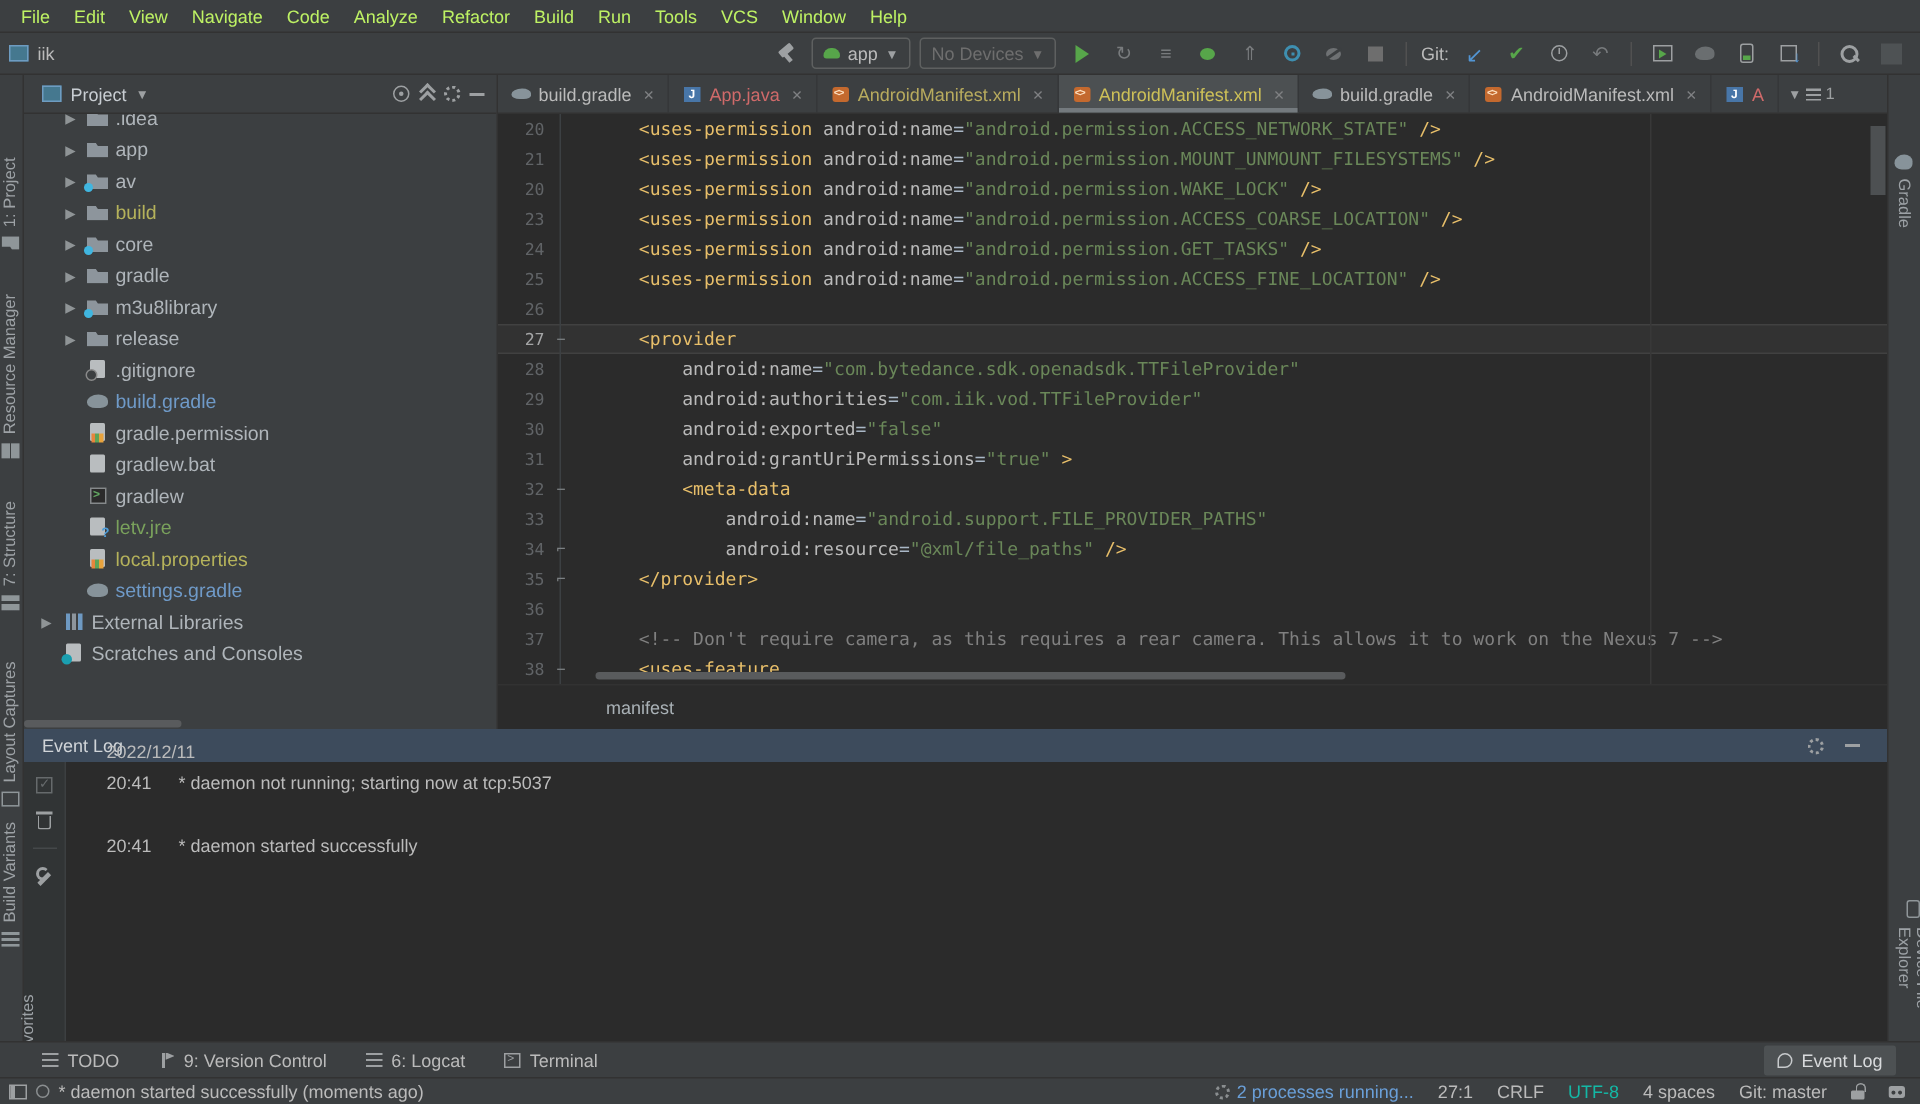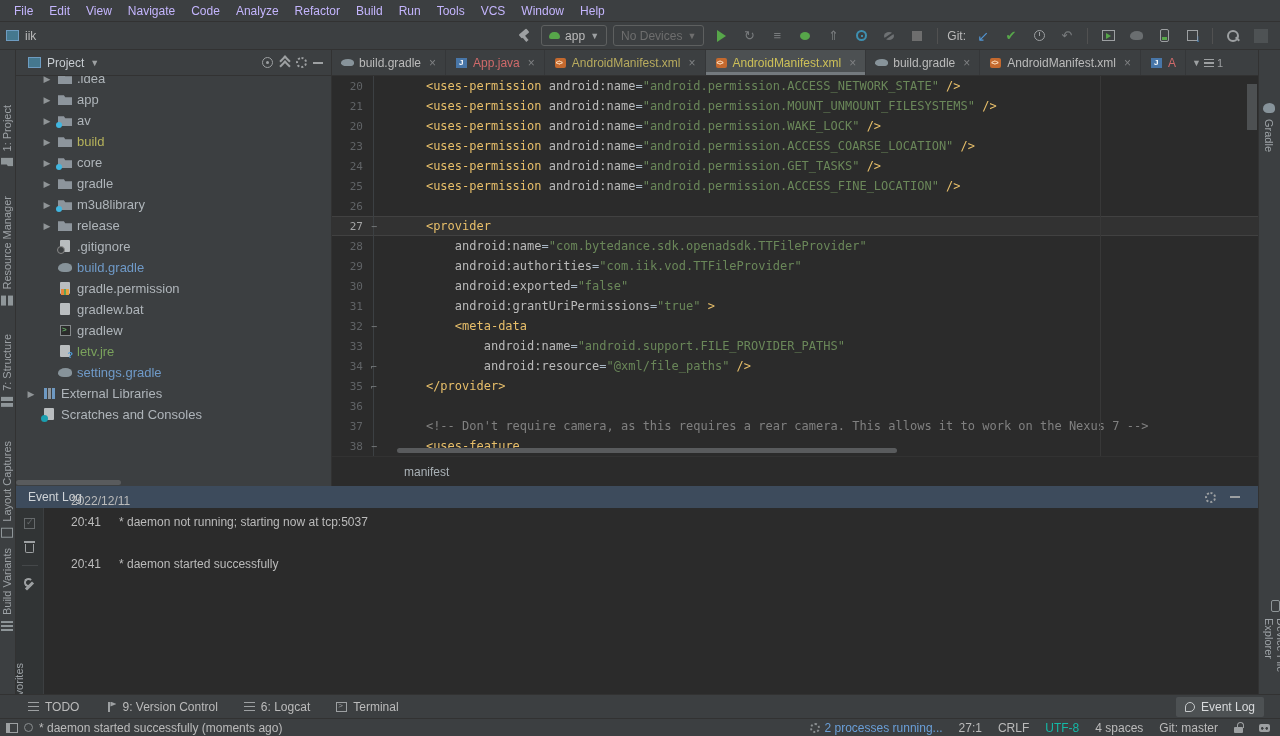--- a/index.html
+++ b/index.html
@@ -1,21 +1,21 @@
 <!DOCTYPE html>
 <html><head>
 <meta charset="utf-8">
 <style>
   * { margin:0; padding:0; box-sizing:border-box; }
   html,body { width:1280px; height:736px; overflow:hidden; }
   body { position:relative; background:#3c3f41; font-family:"Liberation Sans", sans-serif; color:#bbbbbb; font-size:12px; }
 
   
   .menubar { position:absolute; top:0; left:0; right:0; height:22px; display:flex; align-items:center; padding-left:6px; background:#3c3f41; border-bottom:1px solid #323232; }
-  .mi { padding:0 8px; color:#c4b5fd; cursor:default; }
+  .mi { padding:0 8px; color:#bef264; cursor:default; }
 
   
   .toolbar { position:absolute; top:22px; left:0; right:0; height:28px; background:#3c3f41; border-bottom:1px solid #323232; display:flex; align-items:center; }
   .tb-left { display:flex; align-items:center; gap:6px; padding-left:6px; }
   .tb-right { margin-left:auto; display:flex; align-items:center; gap:6px; padding-right:8px; }
   .tbi { width:22px; height:22px; display:flex; align-items:center; justify-content:center; color:#9da0a2; font-size:13px; }
   .sep { width:1px; height:16px; background:#515151; margin:0 3px; }
   .combo { display:flex; align-items:center; gap:5px; height:21px; border:1px solid #5e6060; border-radius:3px; padding:0 7px; color:#bbbbbb; }
   .combo.disabled { color:#6e6e6e; }
   .caret { font-size:9px; color:#9da0a2; }
@@ -383,20 +383,25 @@
         <span class="fi fi-shell"></span>
         <span>gradlew</span>
       </div>
       <div class="trow">
         <span class="tarrow"></span>
         <span class="fi fi-page fi-unknown"></span>
         <span class="tl-green">letv.jre</span>
       </div>
       <div class="trow">
         <span class="tarrow"></span>
+        <span class="fi fi-page fi-properties"></span>
+        <span class="tl-olive">local.properties</span>
+      </div>
+      <div class="trow">
+        <span class="tarrow"></span>
         <span class="fi fi-gradle"></span>
         <span class="tl-blue">settings.gradle</span>
       </div>
       <div class="trow top">
         <span class="tarrow">▶</span>
         <span class="fi fi-libs"></span>
         <span>External Libraries</span>
       </div>
       <div class="trow top">
         <span class="tarrow"></span>

